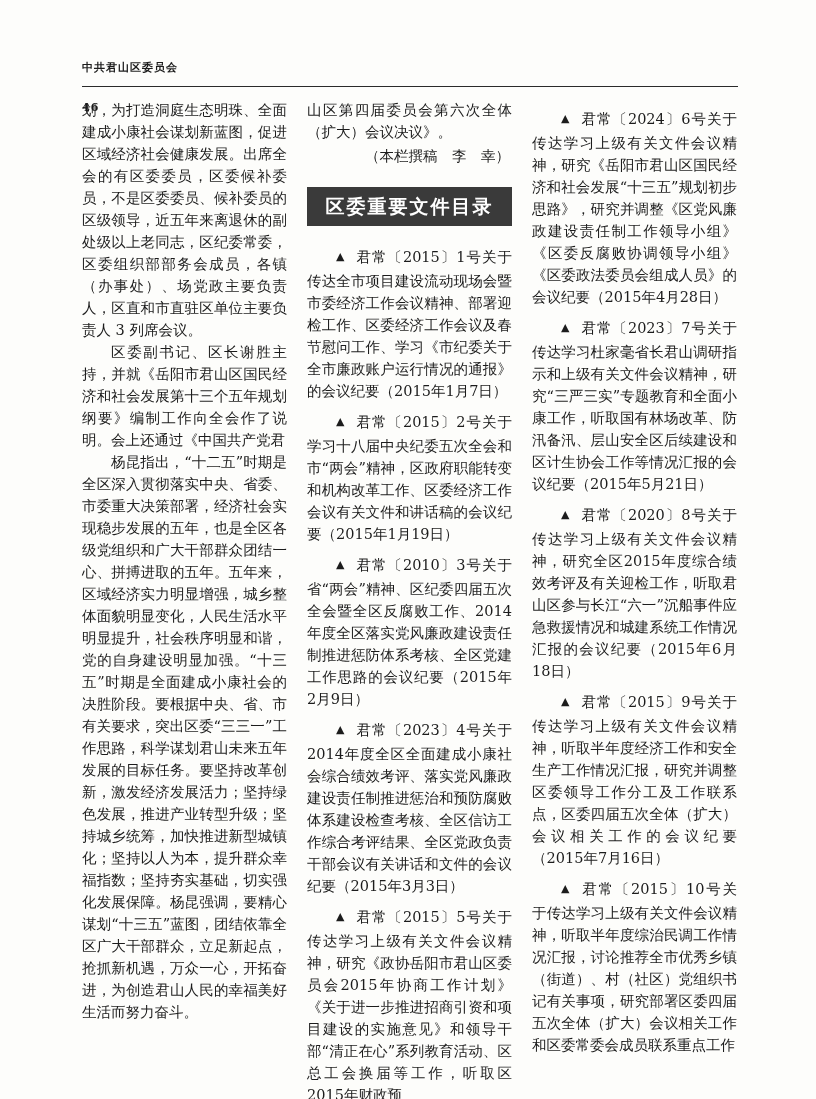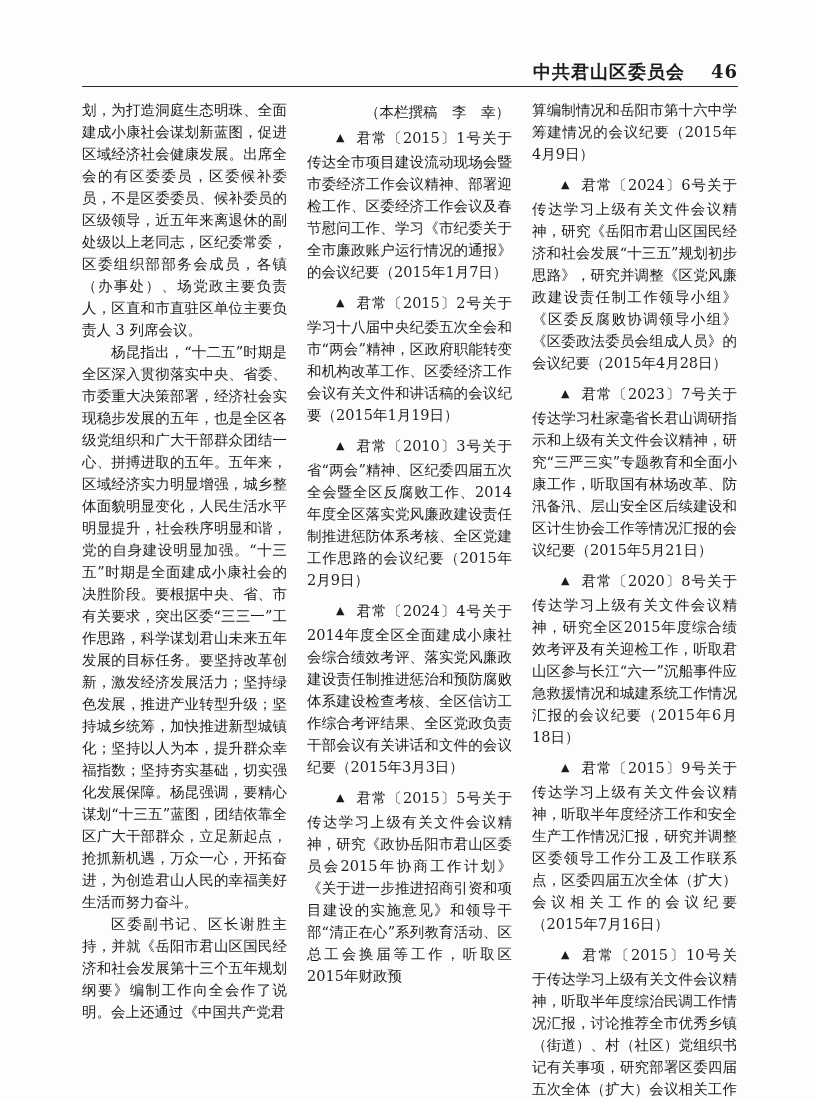--- a/index.html
+++ b/index.html
@@ -20,22 +20,23 @@
   .header {
     position: absolute;
     top: 60px;
     left: 82px;
     right: 78px;
     display: flex;
     justify-content: flex-end;
     align-items: baseline;
     gap: 26px;
     font-weight: bold;
-    font-size: 18px;
+    font-size: 11px;
     letter-spacing: 1px;
+    flex-direction: column;
   }
   .header-rule {
     position: absolute;
     top: 86px;
     left: 82px;
     right: 78px;
     border-top: 1.5px solid #2a2a2a;
   }
   .content {
     position: absolute;
@@ -52,21 +53,21 @@
     text-align: justify;
   }
   .para {
     margin: 0;
     text-indent: 2em;
   }
   .para.cont {
     text-indent: 0;
   }
   .byline {
-    margin: 2px 2px 4px 0;
+    margin: 2px 2px 20px 0;
     text-align: right;
   }
   .section-box {
     background: var(--heading-bg, #3a3a3a);
     color: var(--heading-fg, #ffffff);
     text-align: center;
     font-weight: bold;
     font-size: 19px;
     letter-spacing: 2px;
     padding: 8px 0 9px;
@@ -92,47 +93,48 @@
   <div class="header">
     <span>中共君山区委员会</span>
     <span>46</span>
   </div>
   <div class="header-rule"></div>
 
   <div class="content">
 
     <div class="col">
       <p class="para cont">划，为打造洞庭生态明珠、全面建成小康社会谋划新蓝图，促进区域经济社会健康发展。出席全会的有区委委员，区委候补委员，不是区委委员、候补委员的区级领导，近五年来离退休的副处级以上老同志，区纪委常委，区委组织部部务会成员，各镇（办事处）、场党政主要负责人，区直和市直驻区单位主要负责人 3 列席会议。</p>
+      <p class="para">区委副书记、区长谢胜主持，并就《岳阳市君山区国民经济和社会发展第十三个五年规划纲要》编制工作向全会作了说明。会上还通过《中国共产党君</p>
       <p class="para">杨昆指出，“十二五”时期是全区深入贯彻落实中央、省委、市委重大决策部署，经济社会实现稳步发展的五年，也是全区各级党组织和广大干部群众团结一心、拼搏进取的五年。五年来，区域经济实力明显增强，城乡整体面貌明显变化，人民生活水平明显提升，社会秩序明显和谐，党的自身建设明显加强。“十三五”时期是全面建成小康社会的决胜阶段。要根据中央、省、市有关要求，突出区委“三三一”工作思路，科学谋划君山未来五年发展的目标任务。要坚持改革创新，激发经济发展活力；坚持绿色发展，推进产业转型升级；坚持城乡统筹，加快推进新型城镇化；坚持以人为本，提升群众幸福指数；坚持夯实基础，切实强化发展保障。杨昆强调，要精心谋划“十三五”蓝图，团结依靠全区广大干部群众，立足新起点，抢抓新机遇，万众一心，开拓奋进，为创造君山人民的幸福美好生活而努力奋斗。</p>
-      <p class="para">区委副书记、区长谢胜主持，并就《岳阳市君山区国民经济和社会发展第十三个五年规划纲要》编制工作向全会作了说明。会上还通过《中国共产党君</p>
     </div>
 
     <div class="col">
+      <p class="para cont">山区第四届委员会第六次全体（扩大）会议决议》。</p>
       <p class="byline">（本栏撰稿　李　幸）</p>
 
+      <div class="section-box">区委重要文件目录</div>
 
       <p class="entry">
         <span class="marker">▲</span><span>君常〔2015〕1号关于传达全市项目建设流动现场会暨市委经济工作会议精神、部署迎检工作、区委经济工作会议及春节慰问工作、学习《市纪委关于全市廉政账户运行情况的通报》的会议纪要（2015年1月7日）</span>
       </p>
       <p class="entry">
         <span class="marker">▲</span><span>君常〔2015〕2号关于学习十八届中央纪委五次全会和市“两会”精神，区政府职能转变和机构改革工作、区委经济工作会议有关文件和讲话稿的会议纪要（2015年1月19日）</span>
       </p>
       <p class="entry">
         <span class="marker">▲</span><span>君常〔2010〕3号关于省“两会”精神、区纪委四届五次全会暨全区反腐败工作、2014年度全区落实党风廉政建设责任制推进惩防体系考核、全区党建工作思路的会议纪要（2015年2月9日）</span>
       </p>
       <p class="entry">
-        <span class="marker">▲</span><span>君常〔2024〕4号关于2014年度全区全面建成小康社会综合绩效考评、落实党风廉政建设责任制推进惩治和预防腐败体系建设检查考核、全区信访工作综合考评结果、全区党政负责干部会议有关讲话和文件的会议纪要（2015年3月3日）</span>
+        <span class="marker">▲</span><span>君常〔2023〕4号关于2014年度全区全面建成小康社会综合绩效考评、落实党风廉政建设责任制推进惩治和预防腐败体系建设检查考核、全区信访工作综合考评结果、全区党政负责干部会议有关讲话和文件的会议纪要（2015年3月3日）</span>
       </p>
       <p class="entry">
         <span class="marker">▲</span><span>君常〔2015〕5号关于传达学习上级有关文件会议精神，研究《政协岳阳市君山区委员会2015年协商工作计划》《关于进一步推进招商引资和项目建设的实施意见》和领导干部“清正在心”系列教育活动、区总工会换届等工作，听取区2015年财政预</span>
       </p>
     </div>
 
     <div class="col">
-      <p class="para cont">算编制情况和岳阳市第十六中学筹建情况的会议纪要（2015年4月9日）</p>
       <div style="height:9px"></div>
       <p class="entry">
         <span class="marker">▲</span><span>君常〔2024〕6号关于传达学习上级有关文件会议精神，研究《岳阳市君山区国民经济和社会发展“十三五”规划初步思路》，研究并调整《区党风廉政建设责任制工作领导小组》《区委反腐败协调领导小组》《区委政法委员会组成人员》的会议纪要（2015年4月28日）</span>
       </p>
       <p class="entry">
         <span class="marker">▲</span><span>君常〔2023〕7号关于传达学习杜家毫省长君山调研指示和上级有关文件会议精神，研究“三严三实”专题教育和全面小康工作，听取国有林场改革、防汛备汛、层山安全区后续建设和区计生协会工作等情况汇报的会议纪要（2015年5月21日）</span>
       </p>
       <p class="entry">
         <span class="marker">▲</span><span>君常〔2020〕8号关于传达学习上级有关文件会议精神，研究全区2015年度综合绩效考评及有关迎检工作，听取君山区参与长江“六一”沉船事件应急救援情况和城建系统工作情况汇报的会议纪要（2015年6月18日）</span>
       </p>

